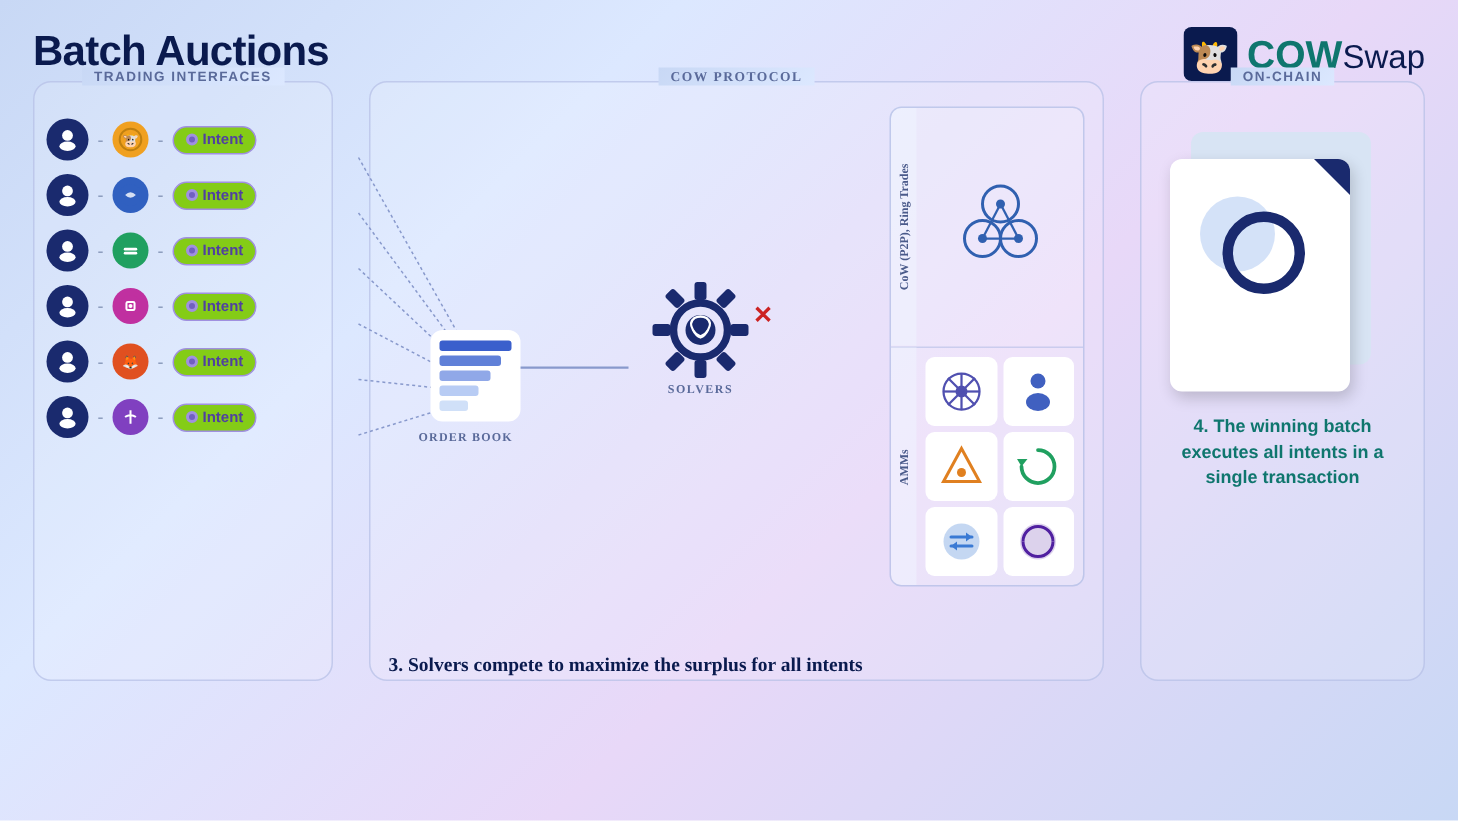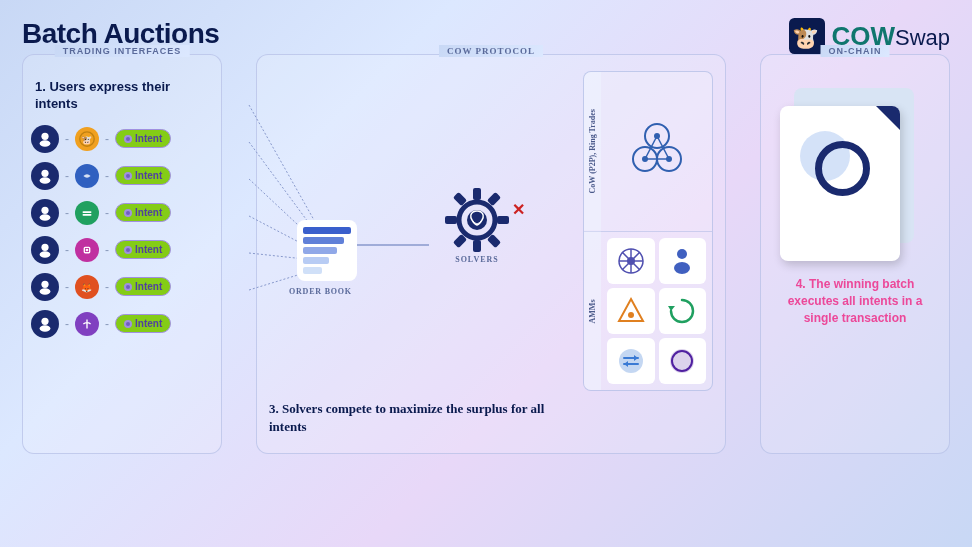--- a/index.html
+++ b/index.html
@@ -138,21 +138,21 @@
     .intent-dot {
       width: 8px;
       height: 8px;
       border-radius: 50%;
       background: #7060c0;
       border: 2px solid #a090e0;
     }
 
     .full-layout {
       display: flex;
-      gap: 10px;
+      gap: 0;
       height: 400px;
       position: relative;
     }
 
     .trading-section {
       width: 200px;
       position: relative;
     }
 
     .protocol-section {
@@ -182,21 +182,20 @@
         <span style="color:#0f766e;font-weight:900;font-size:26px;">COW</span><span style="color:#0a1a4e;font-size:22px;font-weight:400;">Swap</span>
       </span>
     </div>
   </div>
 
   <div class="full-layout">
 
     <div class="trading-section section-box">
       <div class="section-label">TRADING INTERFACES</div>
       <div style="padding-top:16px;">
-        <div class="step1-label">1. Users express their intents</div>
 
         <div class="user-row">
           <div class="avatar-circle">
             <svg viewBox="0 0 20 20" fill="white">
                 <circle cx="10" cy="7" r="4"></circle>
                 <ellipse cx="10" cy="15" rx="6" ry="3.5"></ellipse>
               </svg>
           </div>
           <span class="dash">-</span>
           <div class="token-icon" style="background:#f0a020;">
@@ -447,38 +446,38 @@
                 <path d="M15 5 A10 10 0 0 1 25 15" fill="none" stroke="#5020a0" stroke-width="2"></path>
                 <path d="M25 15 A10 10 0 0 1 15 25" fill="none" stroke="#5020a0" stroke-width="2"></path>
                 <path d="M15 25 A10 10 0 0 1 5 15" fill="none" stroke="#5020a0" stroke-width="2"></path>
                 <path d="M5 15 A10 10 0 0 1 15 5" fill="none" stroke="#5020a0" stroke-width="2"></path>
               </svg>
             </div>
           </div>
         </div>
       </div>
 
-      <div style="position:absolute;bottom:17px;left:12px;right:145px;font-size:13px;font-weight:800;color:#0a1a4e;line-height:1.4;">3. Solvers compete to maximize the surplus for all intents</div>
+      <div style="position:absolute;bottom:1px;left:12px;right:145px;font-size:13px;font-weight:800;color:#0a1a4e;line-height:1.4;">3. Solvers compete to maximize the surplus for all intents</div>
     </div>
 
     <div class="onchain-section section-box">
       <div class="section-label">ON-CHAIN</div>
 
       <div style="position:relative;width:150px;height:180px;margin:25px auto 8px auto;">
 
         <div style="position:absolute;top:0;left:14px;width:120px;height:155px;background:#d8e4f4;border-radius:8px;"></div>
 
         <div style="position:absolute;top:18px;left:0;width:120px;height:155px;background:white;border-radius:8px;box-shadow:2px 4px 10px rgba(0,0,0,0.18);overflow:hidden;">
 
           <div style="position:absolute;top:0;right:0;width:0;height:0;border-style:solid;border-width:0 24px 24px 0;border-color:transparent #1a2a6e transparent transparent;"></div>
 
           <div style="position:relative;margin:20px auto;width:80px;height:80px;">
             <div style="position:absolute;top:5px;left:0;width:50px;height:50px;border-radius:50%;background:rgba(160,190,240,0.45);"></div>
             <div style="position:absolute;top:15px;left:15px;width:55px;height:55px;border-radius:50%;border:7px solid #1a2a6e;"></div>
           </div>
         </div>
       </div>
 
-      <div style="text-align:center;padding:0 10px;font-size:12px;font-weight:800;color:#ec4899;line-height:1.4;">4. The winning batch executes all intents in a single transaction</div>
+      <div style="text-align:center;padding:0 10px;font-size:12px;font-weight:800;color:#0f766e;line-height:1.4;">4. The winning batch executes all intents in a single transaction</div>
     </div>
 
   </div>
 </div>
 
 </body></html>

